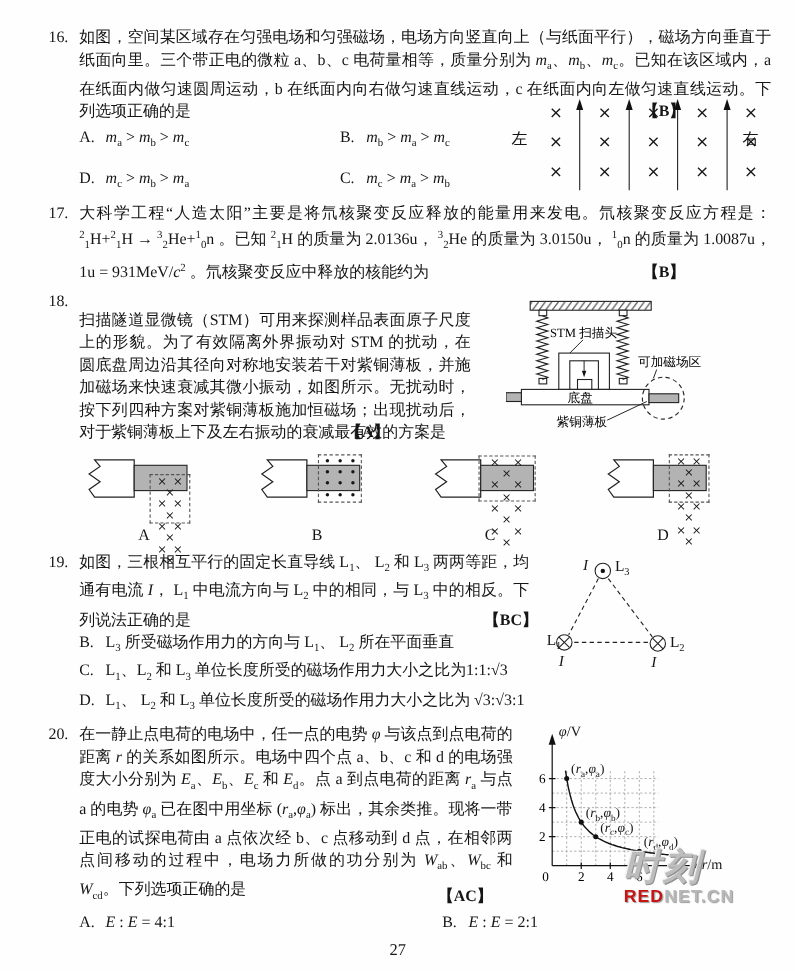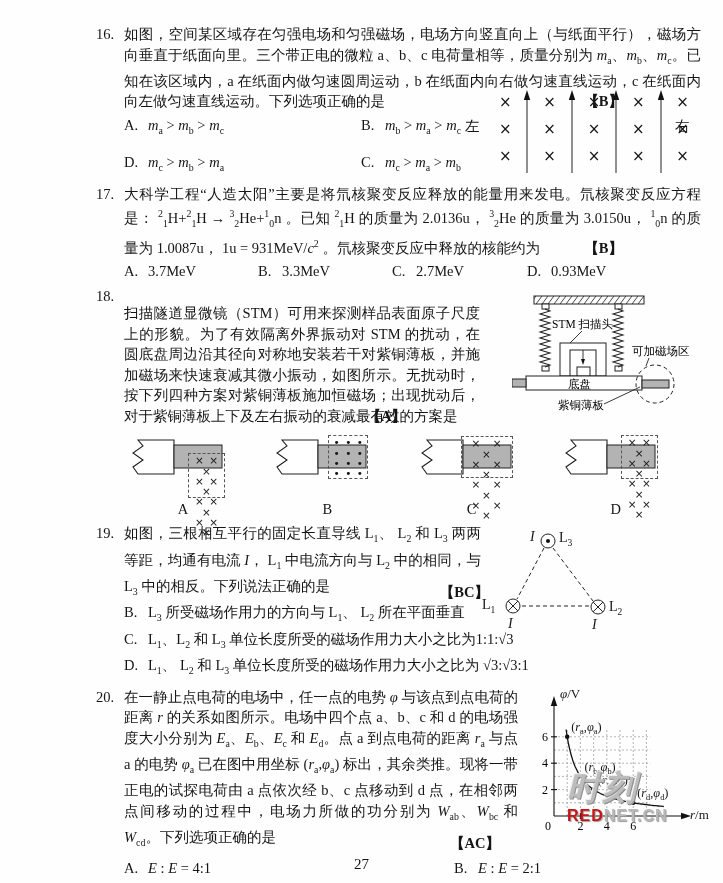--- a/index.html
+++ b/index.html
@@ -1,18 +1,18 @@
 <!DOCTYPE html>
 <html><head>
 <meta charset="utf-8">
 <style>
   html,body{margin:0;padding:0;background:#e8e8e8;}
   .sheet{position:relative;width:723px;height:883px;background:#fefefe;margin:0 auto;
     font-family:"Liberation Serif","DejaVu Serif",serif;font-size:14.5px;color:#151515;
-    padding:24px 22px 0 96px;box-sizing:border-box;overflow:hidden;}
+    padding:24px 22px 0 44px;box-sizing:border-box;overflow:hidden;}
   .q{display:flex;margin-bottom:5px;}
   .qn{width:28px;flex:none;line-height:20.5px;}
   .qb{flex:1;position:relative;min-width:0;}
   .qt{margin:0;line-height:20.5px;text-align:justify;position:relative;}
   .ans{position:absolute;bottom:0;font-weight:700;white-space:nowrap;}
   .ans-q16{right:78px;} .ans-q17{right:78px;} .ans-q18{right:74px;} .ans-q19{right:212px;} .ans-q20{right:18px;}
   sub{font-size:68%;} sup{font-size:68%;}
   .okey{display:inline-block;min-width:24px;}
   .opt{line-height:20.5px;white-space:nowrap;}
   
@@ -112,26 +112,20 @@
           <span class="sidelab lab-right">右</span>
         </div>
       </div>
     </div>
   </div>
 
   <div class="q">
     <div class="qn">17.</div>
     <div class="qb">
       <p class="qt"><span>大科学工程“人造太阳”主要是将氘核聚变反应释放的能量用来发电。氘核聚变反应方程是： <sup>2</sup><sub>1</sub>H+<sup>2</sup><sub>1</sub>H → <sup>3</sup><sub>2</sub>He+<sup>1</sup><sub>0</sub>n 。已知 <sup>2</sup><sub>1</sub>H 的质量为 2.0136u， <sup>3</sup><sub>2</sub>He 的质量为 3.0150u， <sup>1</sup><sub>0</sub>n 的质量为 1.0087u， 1u = 931MeV/<i>c</i><sup>2</sup> 。氘核聚变反应中释放的核能约为</span><span class="ans ans-q17">【B】</span></p>
-      <div class="opts17">
-        <div class="opt"><span class="okey">A.</span><span>3.7MeV</span></div>
-        <div class="opt"><span class="okey">B.</span><span>3.3MeV</span></div>
-        <div class="opt"><span class="okey">C.</span><span>2.7MeV</span></div>
-        <div class="opt"><span class="okey">D.</span><span>0.93MeV</span></div>
-      </div>
     </div>
   </div>
 
   <div class="q">
     <div class="qn">18.</div>
     <div class="qb">
       <div class="q18-row">
         <p class="qt q18-text"><span>扫描隧道显微镜（STM）可用来探测样品表面原子尺度上的形貌。为了有效隔离外界振动对 STM 的扰动，在圆底盘周边沿其径向对称地安装若干对紫铜薄板，并施加磁场来快速衰减其微小振动，如图所示。无扰动时，按下列四种方案对紫铜薄板施加恒磁场；出现扰动后，对于紫铜薄板上下及左右振动的衰减最有效的方案是</span><span class="ans ans-q18">【A】</span></p>
         <div class="q18-fig">
           <svg width="200" height="138" viewBox="0 0 200 138">
@@ -243,21 +237,21 @@
             <line x1="35.8" y1="82.2" x2="26.2" y2="91.8" class="xl"></line>
           </g>
           <g>
             <circle cx="116" cy="88" r="7" class="box"></circle>
             <line x1="111.2" y1="83.2" x2="120.8" y2="92.8" class="xl"></line>
             <line x1="120.8" y1="83.2" x2="111.2" y2="92.8" class="xl"></line>
           </g>
         </svg>
         <span class="flab" style="left:48px;top:10px;"><i>I</i></span>
         <span class="flab" style="left:77px;top:11px;text-align:center;">L<sub>3</sub></span>
-        <span class="flab" style="left:0;top:78px;">L<sub>1</sub></span>
+        <span class="flab" style="left:15px;top:78px;">L<sub>1</sub></span>
         <span class="flab" style="left:26px;top:97px;"><i>I</i></span>
         <span class="flab" style="left:127px;top:80px;">L<sub>2</sub></span>
         <span class="flab" style="left:110px;top:98px;"><i>I</i></span>
       </div>
     </div>
   </div>
 
   <div class="q">
     <div class="qn">20.</div>
     <div class="qb">

